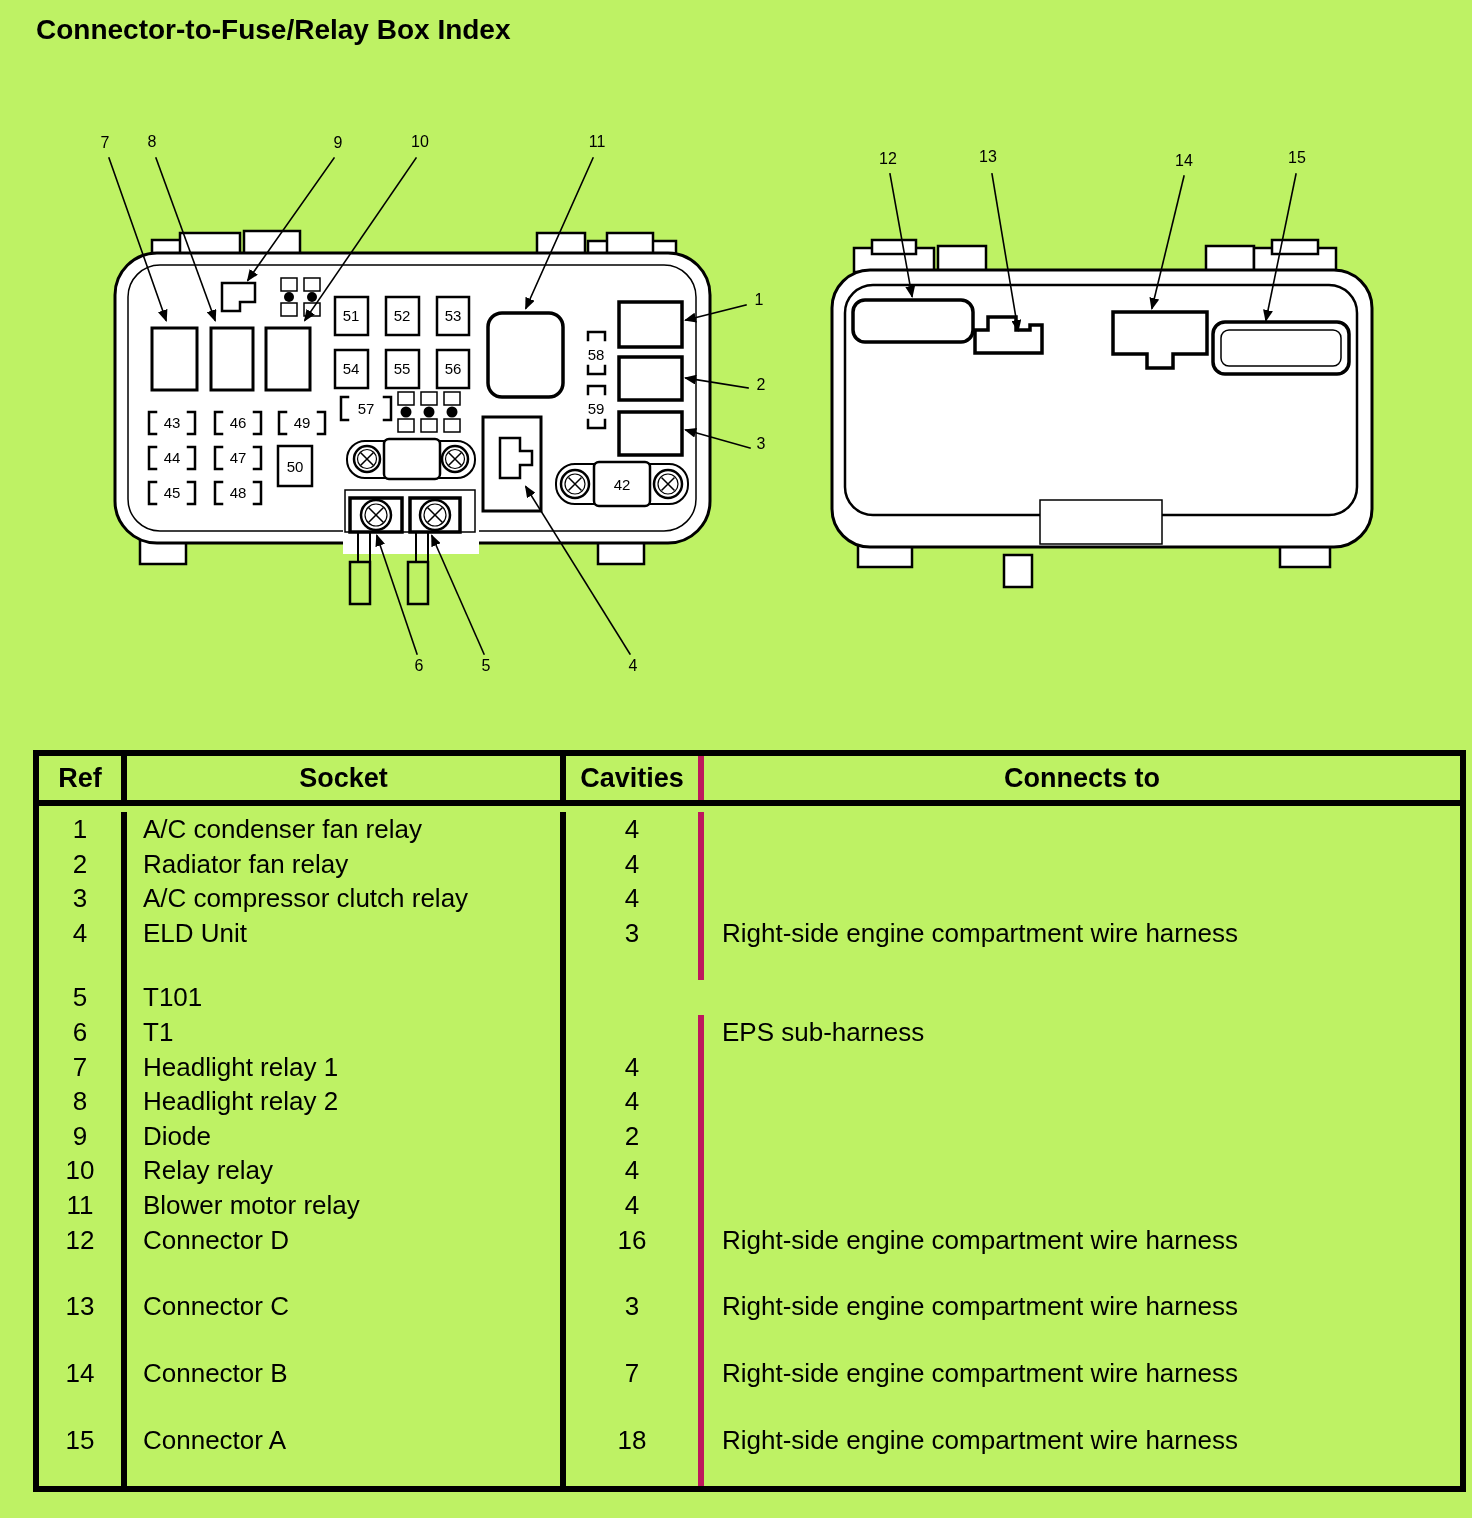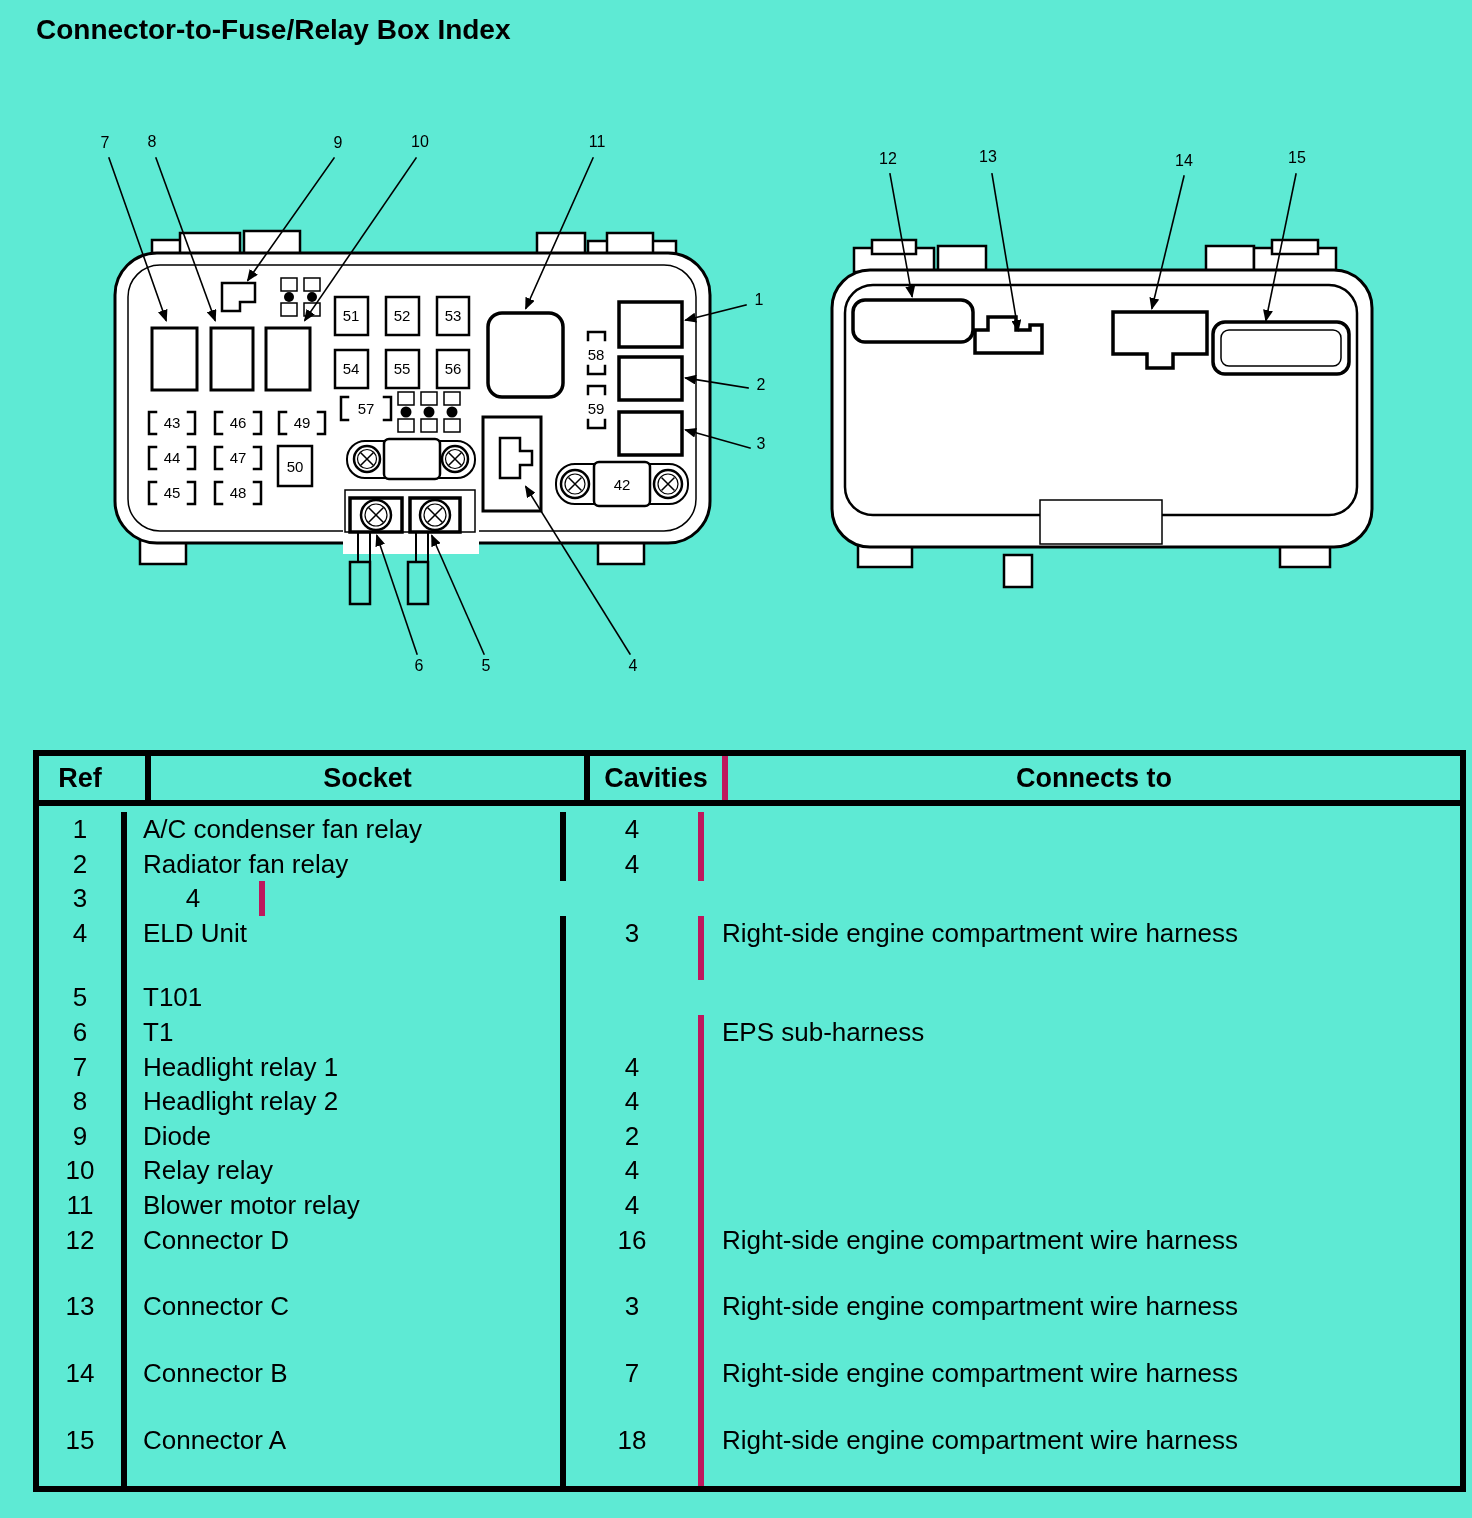--- a/index.html
+++ b/index.html
@@ -1,16 +1,16 @@
 <!DOCTYPE html>
 <html><head>
 <meta charset="utf-8">
 <style>
   html,body{margin:0;padding:0;background:#ffffff;}
-  .page{position:relative;width:1472px;height:1518px;background:#5eead4;overflow:hidden;
+  .page{position:relative;width:1472px;height:1518px;background:#bef264;overflow:hidden;
         font-family:"Liberation Sans",sans-serif;color:#000;}
   .title{position:absolute;left:36px;top:14px;font-size:28px;font-weight:bold;letter-spacing:0px;}
   svg text{font-family:"Liberation Sans",sans-serif;fill:#000;}
 
   
   .idx-table{position:absolute;left:33px;top:750px;width:1433px;height:742px;
              border:6px solid #000;box-sizing:border-box;display:flex;flex-direction:column;}
   .t-head{display:flex;height:50px;border-bottom:6px solid #000;box-sizing:border-box;
           font-weight:bold;font-size:27px;}
   .t-head .cell{line-height:44px;text-align:center;}
@@ -268,40 +268,41 @@
         <line x1="992" y1="174" x2="1018" y2="330" marker-end="url(#ah)"></line>
         <line x1="1184" y1="176" x2="1152" y2="308" marker-end="url(#ah)"></line>
         <line x1="1296" y1="174" x2="1266" y2="320" marker-end="url(#ah)"></line>
       </g>
     </g>
   </svg>
 
   <div class="idx-table">
     <div class="t-head">
       <div class="cell cell-ref">Ref</div>
-      <div class="cell cell-socket" style="text-align:center;margin-left:24px;">Socket</div>
+      <div class="cell cell-socket" style="text-align:center;">Socket</div>
       <div class="cell cell-cavities">Cavities</div>
       <div class="cell cell-connects" style="text-align:center;">Connects to</div>
     </div>
     <div class="t-body">
 
       <div class="t-row">
         <div class="cell cell-ref">1</div>
         <div class="cell cell-socket">A/C condenser fan relay</div>
         <div class="cell cell-cavities">4</div>
         <div class="cell cell-connects"></div>
       </div>
       <div class="t-row">
         <div class="cell cell-ref">2</div>
         <div class="cell cell-socket">Radiator fan relay</div>
         <div class="cell cell-cavities">4</div>
         <div class="cell cell-connects"></div>
       </div>
       <div class="t-row">
         <div class="cell cell-ref">3</div>
+        <div class="cell cell-socket">A/C compressor clutch relay</div>
         <div class="cell cell-cavities">4</div>
         <div class="cell cell-connects"></div>
       </div>
       <div class="t-row">
         <div class="cell cell-ref">4</div>
         <div class="cell cell-socket">ELD Unit</div>
         <div class="cell cell-cavities">3</div>
         <div class="cell cell-connects">Right-side engine compartment wire harness</div>
       </div>
 

